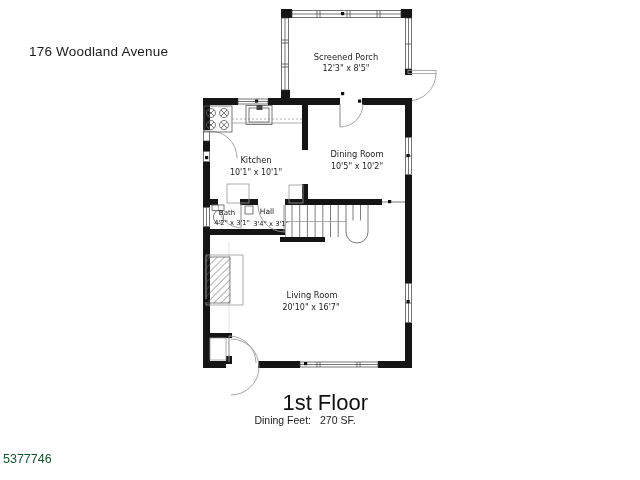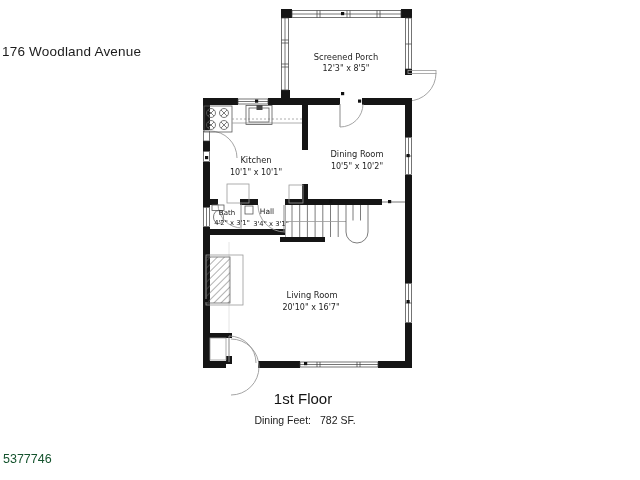--- a/index.html
+++ b/index.html
@@ -1,22 +1,22 @@
 <!DOCTYPE html>
 <html><head>
 <meta charset="utf-8">
 <style>
   html,body{margin:0;padding:0;background:#fff;}
   .page{position:relative;width:640px;height:480px;background:#ffffff;overflow:hidden;
         font-family:"Liberation Sans",sans-serif;color:#1b1b1b;}
-  .title{position:absolute;left:2px;top:44px;font-size:13.5px;letter-spacing:.2px;color:#1b1b1b;}
+  .title{position:absolute;left:29px;top:44px;font-size:13.5px;letter-spacing:.2px;color:#1b1b1b;}
   .plan-svg{position:absolute;left:0;top:0;}
   svg text{font-family:"DejaVu Sans",sans-serif;fill:#232323;}
-  .floor-name{position:absolute;left:238px;top:390px;width:130px;text-align:center;
-              font-size:15px;color:#111;}
+  .floor-name{position:absolute;left:238px;top:390px;width:130px;text-align:right;
+              font-size:22px;color:#111;}
   .sqft{position:absolute;left:205px;top:414px;width:200px;text-align:center;font-size:10.5px;color:#222;}
   .sqft .val{margin-left:9px;}
   .disclaimer{position:absolute;left:120px;top:430px;width:400px;text-align:center;
               font-size:10.5px;color:#222;}
   .mls{position:absolute;left:3px;top:452px;font-size:12.5px;color:#14532d;}
   .wall{fill:#151515;stroke:none;}
   .win{fill:#ffffff;stroke:#3a3a3a;stroke-width:0.7;}
   .winline{stroke:#3a3a3a;stroke-width:0.7;}
   .arc{fill:none;stroke:#9a9a9a;stroke-width:0.9;}
   .leaf{stroke:#8a8a8a;stroke-width:1;}
@@ -234,19 +234,19 @@
       <rect class="mk" x="406.5" y="300" width="3.2" height="3.2"></rect>
       <rect class="mk" x="304" y="362" width="3.2" height="3.2"></rect>
       <rect class="mk" x="329" y="199.5" width="3.2" height="3.2"></rect>
       <rect class="mk" x="388" y="200" width="3.2" height="3.2"></rect>
     </g>
   </svg>
 
   <div class="floor-name">1st Floor</div>
 
   <div class="sqft">
-    <span>Dining Feet:</span><span class="val">782 SF.</span>
+    <span>Dining Feet:</span><span class="val">270 SF.</span>
   </div>
 
 
   <div class="mls">5377746</div>
 
 </div>
 
 </body></html>

